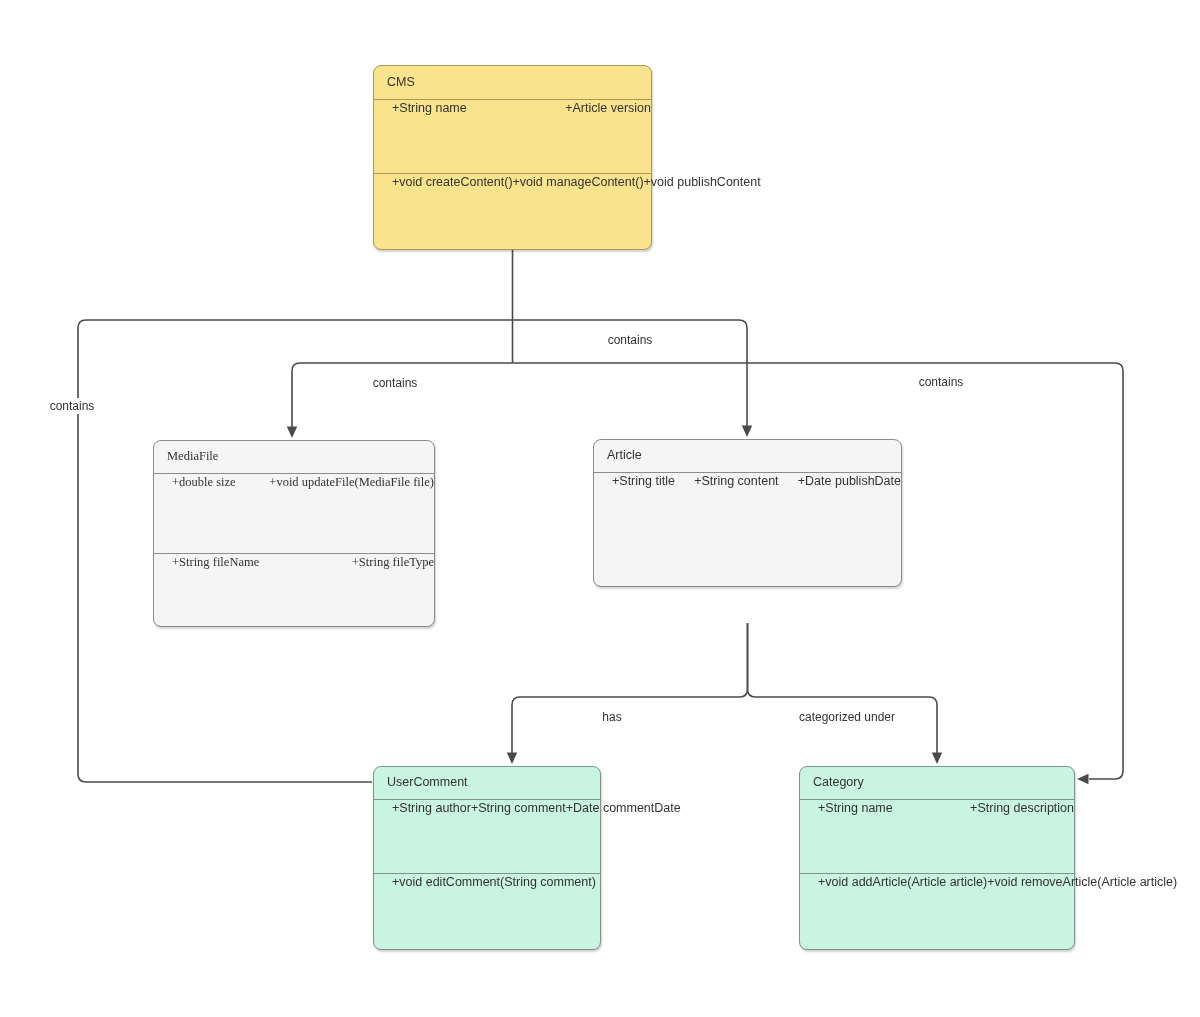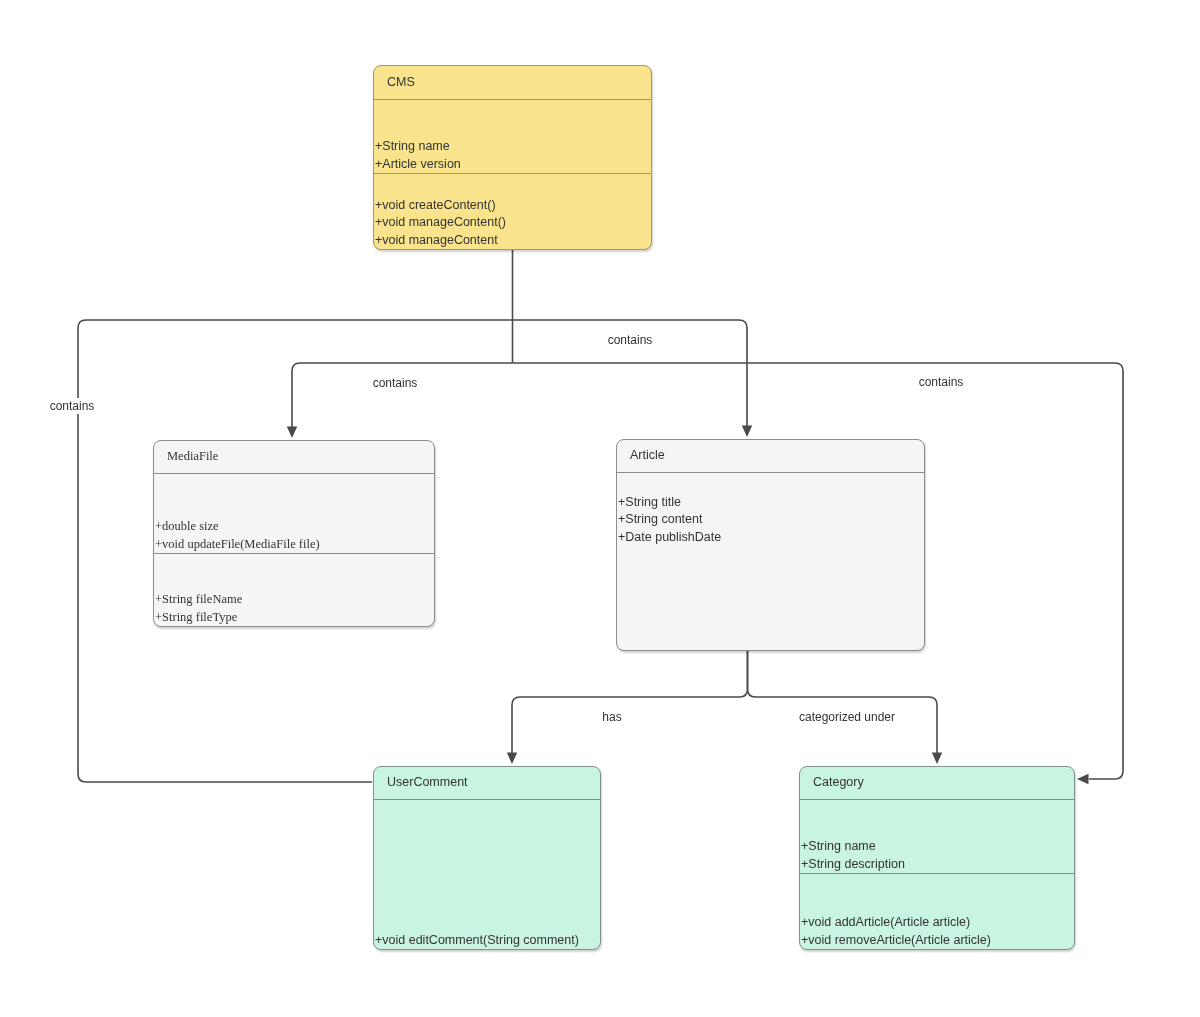--- a/index.html
+++ b/index.html
@@ -33,23 +33,22 @@
     box-sizing: border-box;
     display: flex;
     align-items: center;
     padding-left: 13px;
     flex: 0 0 auto;
   }
   .uml-section {
     box-sizing: border-box;
     border-top: 1px solid var(--stroke, #666666);
     display: flex;
-    flex-direction: column;
-    justify-content: flex-end;
-    padding-left: 1px;
+    justify-content: space-between;
+    padding-left: 18px;
     flex: 0 0 auto;
   }
   .uml-section.grow { flex: 1 1 auto; }
   .uml-line { white-space: nowrap; }
   .edge-label {
     position: absolute;
     transform: translate(-50%, -50%);
     background: #ffffff;
     padding: 1px 7px;
     font-size: 12px;
@@ -84,47 +83,52 @@
 
   <div class="uml-box" style="left: 373px; top: 65px; width: 279px; height: 185px; --fill: #F9E38C; --stroke: #A69B5B;">
     <div class="uml-title" style="height:33px;">CMS</div>
     <div class="uml-section" style="height:74px;">
       <div class="uml-line">+String name</div>
       <div class="uml-line">+Article version</div>
     </div>
     <div class="uml-section grow">
       <div class="uml-line">+void createContent()</div>
       <div class="uml-line">+void manageContent()</div>
-      <div class="uml-line">+void manageContent</div>
+      <div class="uml-line">+void publishContent</div>
     </div>
   </div>
 
   <div class="uml-box" style="left: 153px; top: 440px; width: 282px; height: 187px; font-family: Liberation Serif, serif; --fill: #F5F5F5; --stroke: #8C8C8C;">
     <div class="uml-title" style="height:32px;">MediaFile</div>
     <div class="uml-section grow">
       <div class="uml-line">+double size</div>
       <div class="uml-line">+void updateFile(MediaFile file)</div>
     </div>
     <div class="uml-section" style="height:73px;">
       <div class="uml-line">+String fileName</div>
       <div class="uml-line">+String fileType</div>
     </div>
   </div>
 
-  <div class="uml-box" style="left: 616px; top: 439px; width: 309px; height: 212px; --fill: #F5F5F5; --stroke: #8C8C8C;">
+  <div class="uml-box" style="left: 593px; top: 439px; width: 309px; height: 148px; --fill: #F5F5F5; --stroke: #8C8C8C;">
     <div class="uml-title" style="height:32px;">Article</div>
     <div class="uml-section" style="height:74px;">
       <div class="uml-line">+String title</div>
       <div class="uml-line">+String content</div>
       <div class="uml-line">+Date publishDate</div>
     </div>
   </div>
 
   <div class="uml-box" style="left: 373px; top: 766px; width: 228px; height: 184px; --fill: #C9F4E1; --stroke: #7E948B;">
     <div class="uml-title" style="height:32px;">UserComment</div>
+    <div class="uml-section" style="height:74px;">
+      <div class="uml-line">+String author</div>
+      <div class="uml-line">+String comment</div>
+      <div class="uml-line">+Date commentDate</div>
+    </div>
     <div class="uml-section grow">
       <div class="uml-line">+void editComment(String comment)</div>
     </div>
   </div>
 
   <div class="uml-box" style="left: 799px; top: 766px; width: 276px; height: 184px; --fill: #C9F4E1; --stroke: #7E948B;">
     <div class="uml-title" style="height:32px;">Category</div>
     <div class="uml-section" style="height:74px;">
       <div class="uml-line">+String name</div>
       <div class="uml-line">+String description</div>

